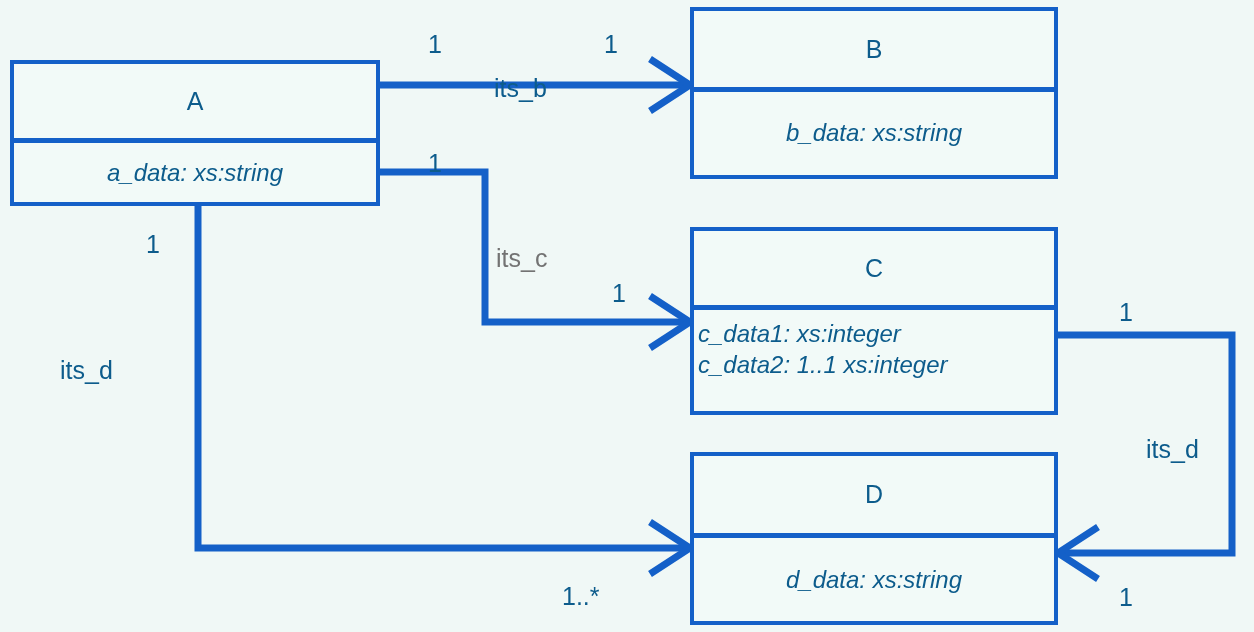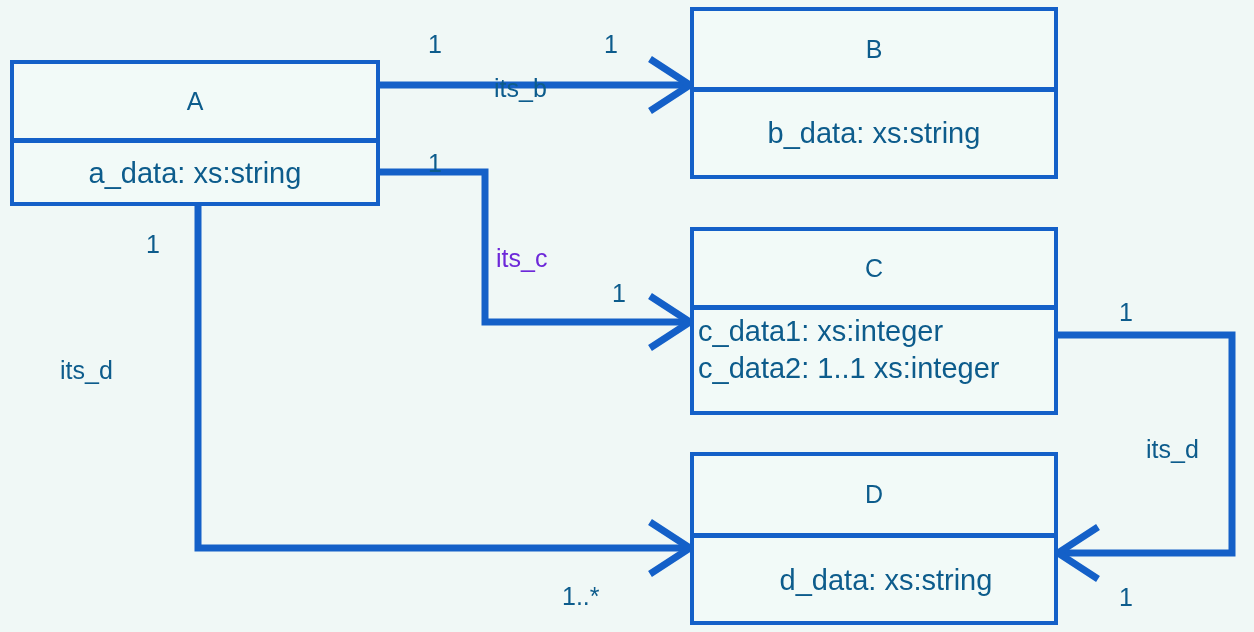--- a/index.html
+++ b/index.html
@@ -48,23 +48,24 @@
   }
   .uml-attrs {
     box-sizing: border-box;
     width: 100%;
     display: flex;
     flex-direction: column;
     justify-content: center;
   }
   .uml-attr {
     color: #0d5c8c;
-    font-size: 29px;
+    font-size: 24px;
     line-height: 1.28;
     white-space: nowrap;
+    font-style: italic;
   }
   .attr-center  { text-align: center; }
   .attr-left    { text-align: left; padding-left: 4px; }
 
   .edge-label {
     position: absolute;
     color: #0d5c8c;
     font-size: 25px;
     line-height: 1;
     white-space: nowrap;
@@ -113,32 +114,32 @@
         <div class="uml-class-name" style="height: 74px; color: rgb(13, 92, 140);">C</div>
         <div class="uml-divider" style="background: rgb(20, 96, 200);"></div>
         <div class="uml-attrs" style="height: 80px;">
           <div class="uml-attr attr-left" style="color: rgb(13, 92, 140);">c_data1: xs:integer</div>
           <div class="uml-attr attr-left" style="color: rgb(13, 92, 140);">c_data2: 1..1 xs:integer</div>
         </div>
       </div>
       <div class="uml-class" style="left: 690px; top: 452px; width: 368px; height: 173px; border-color: rgb(20, 96, 200);">
         <div class="uml-class-name" style="height: 77px; color: rgb(13, 92, 140);">D</div>
         <div class="uml-divider" style="background: rgb(20, 96, 200);"></div>
-        <div class="uml-attrs" style="height: 85px; margin-left: 12px;">
+        <div class="uml-attrs" style="height: 85px;">
           <div class="uml-attr attr-center" style="color: rgb(13, 92, 140);">d_data: xs:string</div>
         </div>
       </div>
     </div>
 
   <div id="labels">
       <div class="edge-label" style="left: 428px; top: 32px; color: rgb(13, 92, 140);">1</div>
       <div class="edge-label" style="left: 494px; top: 28px; color: rgb(13, 92, 140); margin-top: 48px;">its_b</div>
       <div class="edge-label" style="left: 604px; top: 32px; color: rgb(13, 92, 140);">1</div>
       <div class="edge-label" style="left: 428px; top: 151px; color: rgb(13, 92, 140);">1</div>
-      <div class="edge-label" style="left: 496px; top: 246px; color: #6d28d9;">its_c</div>
+      <div class="edge-label" style="left: 496px; top: 246px; color: #737373;">its_c</div>
       <div class="edge-label" style="left: 612px; top: 281px; color: rgb(13, 92, 140);">1</div>
       <div class="edge-label" style="left: 146px; top: 232px; color: rgb(13, 92, 140);">1</div>
       <div class="edge-label" style="left: 60px; top: 358px; color: rgb(13, 92, 140);">its_d</div>
       <div class="edge-label" style="left: 562px; top: 584px; color: rgb(13, 92, 140);">1..*</div>
       <div class="edge-label" style="left: 1119px; top: 300px; color: rgb(13, 92, 140);">1</div>
       <div class="edge-label" style="left: 1146px; top: 437px; color: rgb(13, 92, 140);">its_d</div>
       <div class="edge-label" style="left: 1119px; top: 585px; color: rgb(13, 92, 140);">1</div>
     </div>
 
 </div>

